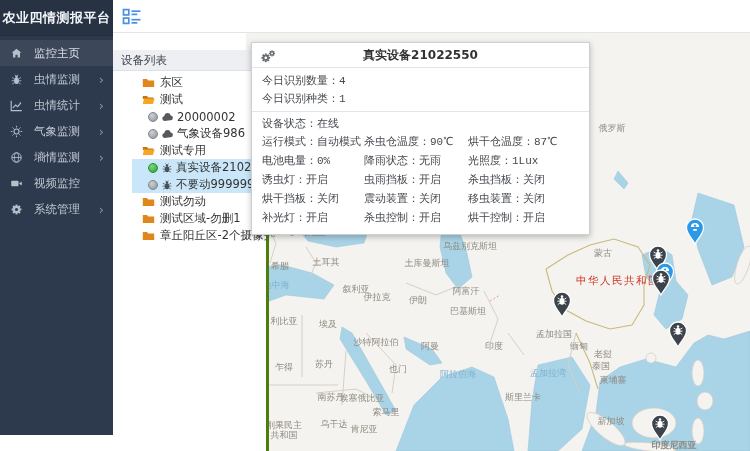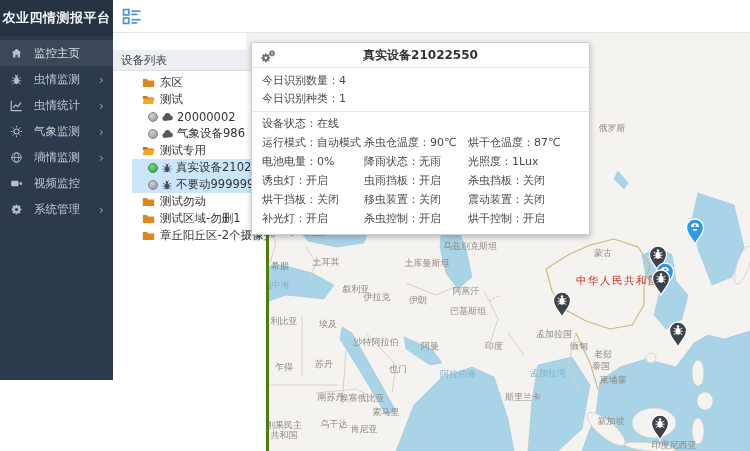--- a/index.html
+++ b/index.html
@@ -1,21 +1,21 @@
 <!DOCTYPE html>
 <html><head>
 <meta charset="utf-8">
 <style>
   * { margin:0; padding:0; box-sizing:border-box; }
   html,body { width:750px; height:451px; overflow:hidden; }
   body { font-family:"DejaVu Sans","Liberation Sans",sans-serif; background:#fff; position:relative; }
   #app { position:relative; width:750px; height:451px; overflow:hidden; }
 
   
-  .sidebar { position:absolute; left:0; top:0; width:113px; height:380px; background:#2d3a4e; z-index:40; }
+  .sidebar { position:absolute; left:0; top:0; width:113px; height:435px; background:#2d3a4e; z-index:40; }
   .sidebar-title { height:36px; line-height:36px; text-align:center; color:#f2f5f8; font-size:13px; font-weight:bold;
                    background:#273243; border-bottom:1px solid #232d3d; letter-spacing:.5px; }
   .menu { padding-top:4px; }
   .menu-item { height:26px; display:flex; align-items:center; padding:0 7px 0 9px; color:#bfc6cf; font-size:11.5px; cursor:pointer; }
   .menu-item.active { background:#3c4759; color:#d8dde3; }
   .mi-icon { width:15px; height:15px; display:inline-flex; align-items:center; justify-content:center; color:#b8bfc9; flex:none; }
   .mi-icon svg { width:13px; height:13px; display:block; }
   .mi-label { flex:1; margin-left:10px; white-space:nowrap; }
   .mi-chev { color:#8b94a1; font-size:13px; line-height:1; padding-right:2px; }
 
@@ -48,21 +48,21 @@
   .map-label.wrap { white-space:normal; width:44px; text-align:center; line-height:1.1; }
   .marker { position:absolute; width:22px; height:28px; z-index:10; cursor:pointer; }
   .marker svg { display:block; }
 
   
   .popup { position:absolute; left:251px; top:42px; width:339px; background:#fff; border:1px solid #ccd0d4;
            box-shadow:0 2px 6px rgba(0,0,0,.25); z-index:50; font-size:11px; color:#45494e; }
   .popup-header { position:relative; height:25px; line-height:25px; border-bottom:1px solid #e3e6e9; text-align:center;
                   font-size:12px; font-weight:bold; color:#333; }
   .popup-cogs { position:absolute; left:8px; top:5px; width:16px; height:15px; cursor:pointer; }
-  .popup-body { padding:4px 10px 6px 10px; }
+  .popup-body { padding:4px 10px 6px 10px;font-family:Liberation Mono, monospace; }
   .sum-row { line-height:18px; }
   .popup-sep { border-bottom:1px solid #e3e6e9; margin:3px -10px 3px -10px; }
   .status-row { line-height:18px; }
   .popup-grid { display:grid; grid-template-columns:102px 104px auto; }
   .popup-grid span { line-height:19px; white-space:nowrap; }
 </style>
 </head>
 <body>
 
 <div id="app">
@@ -166,21 +166,21 @@
         <span class="map-label water " style="left: 212px; top: 341px;">阿拉伯海</span>
         <span class="map-label " style="left: 248px; top: 313px;">印度</span>
         <span class="map-label " style="left: 277px; top: 364px;">斯里兰卡</span>
         <span class="map-label water " style="left: 302px; top: 340px;">孟加拉湾</span>
         <span class="map-label " style="left: 308px; top: 301px;">孟加拉国</span>
         <span class="map-label " style="left: 333px; top: 313px;">缅甸</span>
         <span class="map-label " style="left: 357px; top: 321px;">老挝</span>
         <span class="map-label " style="left: 355px; top: 333px;">泰国</span>
         <span class="map-label " style="left: 367px; top: 347px;">柬埔寨</span>
         <span class="map-label " style="left: 365px; top: 388px;">新加坡</span>
-        <span class="map-label " style="left: 428px; top: 412px;">印度尼西亚</span>
+        <span class="map-label " style="left: 428px; top: 412px; font-weight: bold;">印度尼西亚</span>
         <span class="map-label " style="left: 357px; top: 220px;">蒙古</span>
         <span class="map-label china " style="left: 372px; top: 248px;">中华人民共和国</span>
       </div>
     <div id="map-markers">
         <div class="marker" style="left: 438px; top: 184px;">
           <svg width="22" height="28" viewBox="0 0 22 28">
             <path d="M11 27 C7.5 20.5 2.5 17 2.5 10.5 A8.5 8.5 0 1 1 19.5 10.5 C19.5 17 14.5 20.5 11 27 Z" fill="#2b99e8" stroke="#fff" stroke-width="1.3"></path>
             <path d="M6.9 10 a4.1 4.1 0 0 1 8.2 0 z" fill="#fff"></path>
             <circle cx="11" cy="8.6" r="1.2" fill="#2b99e8"></circle>
             <rect x="9" y="12" width="4" height="1.7" rx="0.8" fill="#fff"></rect>
@@ -548,22 +548,22 @@
           <span>运行模式：自动模式</span>
           <span>杀虫仓温度：90℃</span>
           <span>烘干仓温度：87℃</span>
           <span>电池电量：0%</span>
           <span>降雨状态：无雨</span>
           <span>光照度：1Lux</span>
           <span>诱虫灯：开启</span>
           <span>虫雨挡板：开启</span>
           <span>杀虫挡板：关闭</span>
           <span>烘干挡板：关闭</span>
+          <span>震动装置：关闭</span>
           <span>移虫装置：关闭</span>
-          <span>震动装置：关闭</span>
           <span>补光灯：开启</span>
           <span>杀虫控制：开启</span>
           <span>烘干控制：开启</span>
         </div>
     </div>
   </div>
 
 </div>
 
 </body></html>

